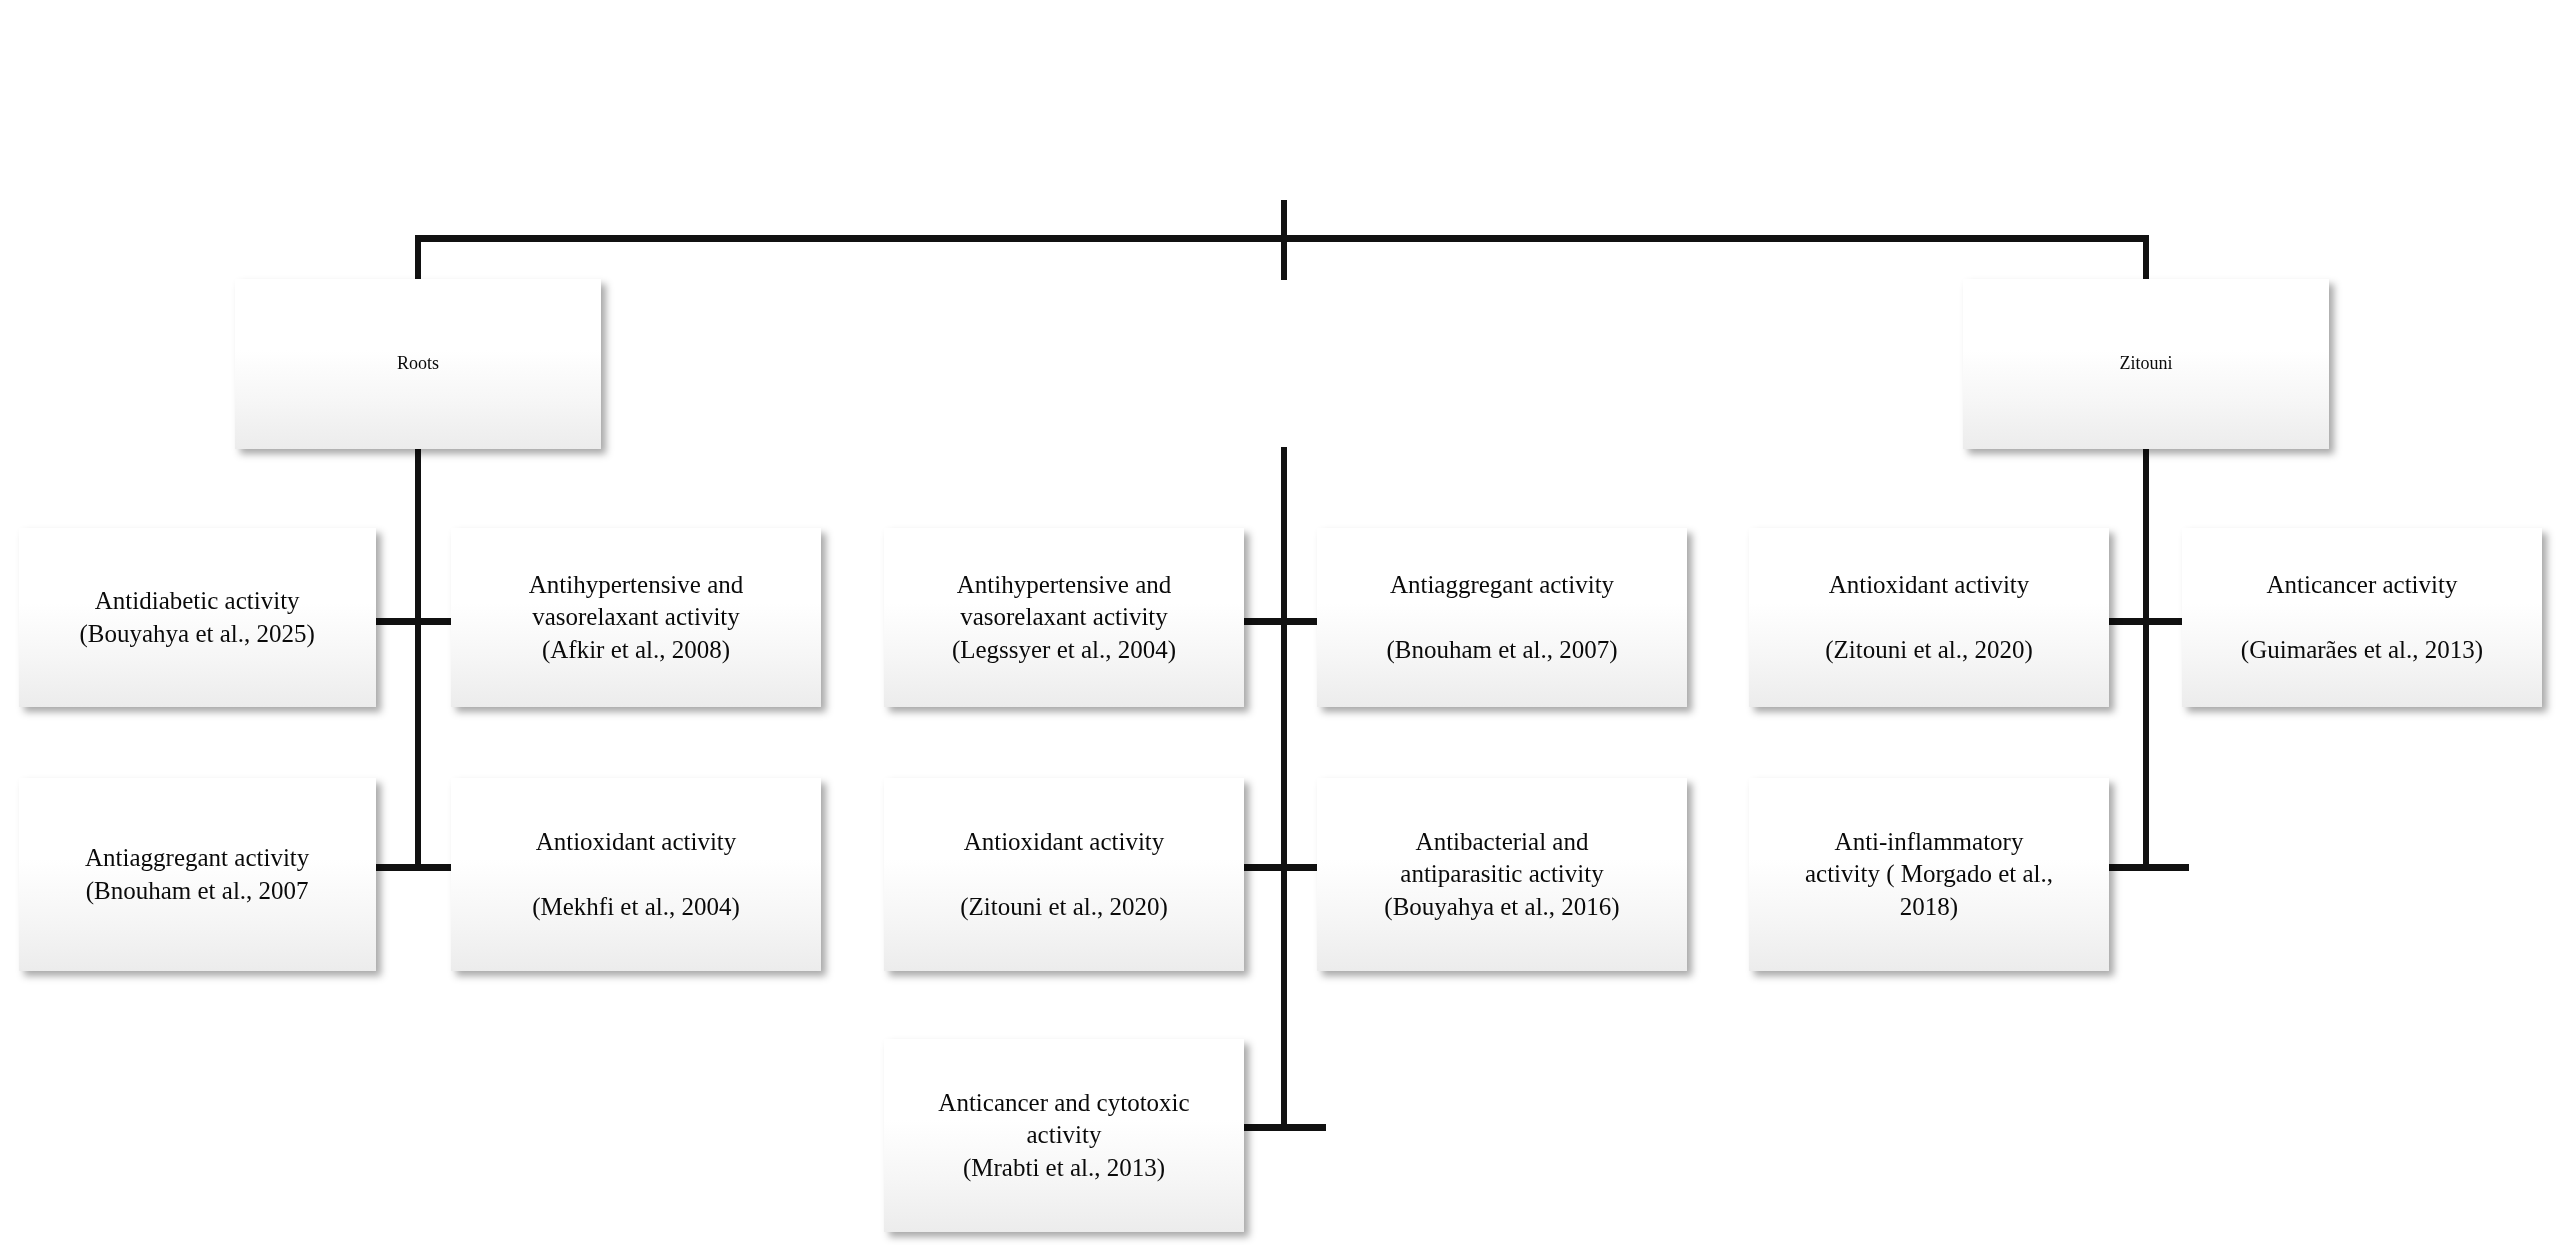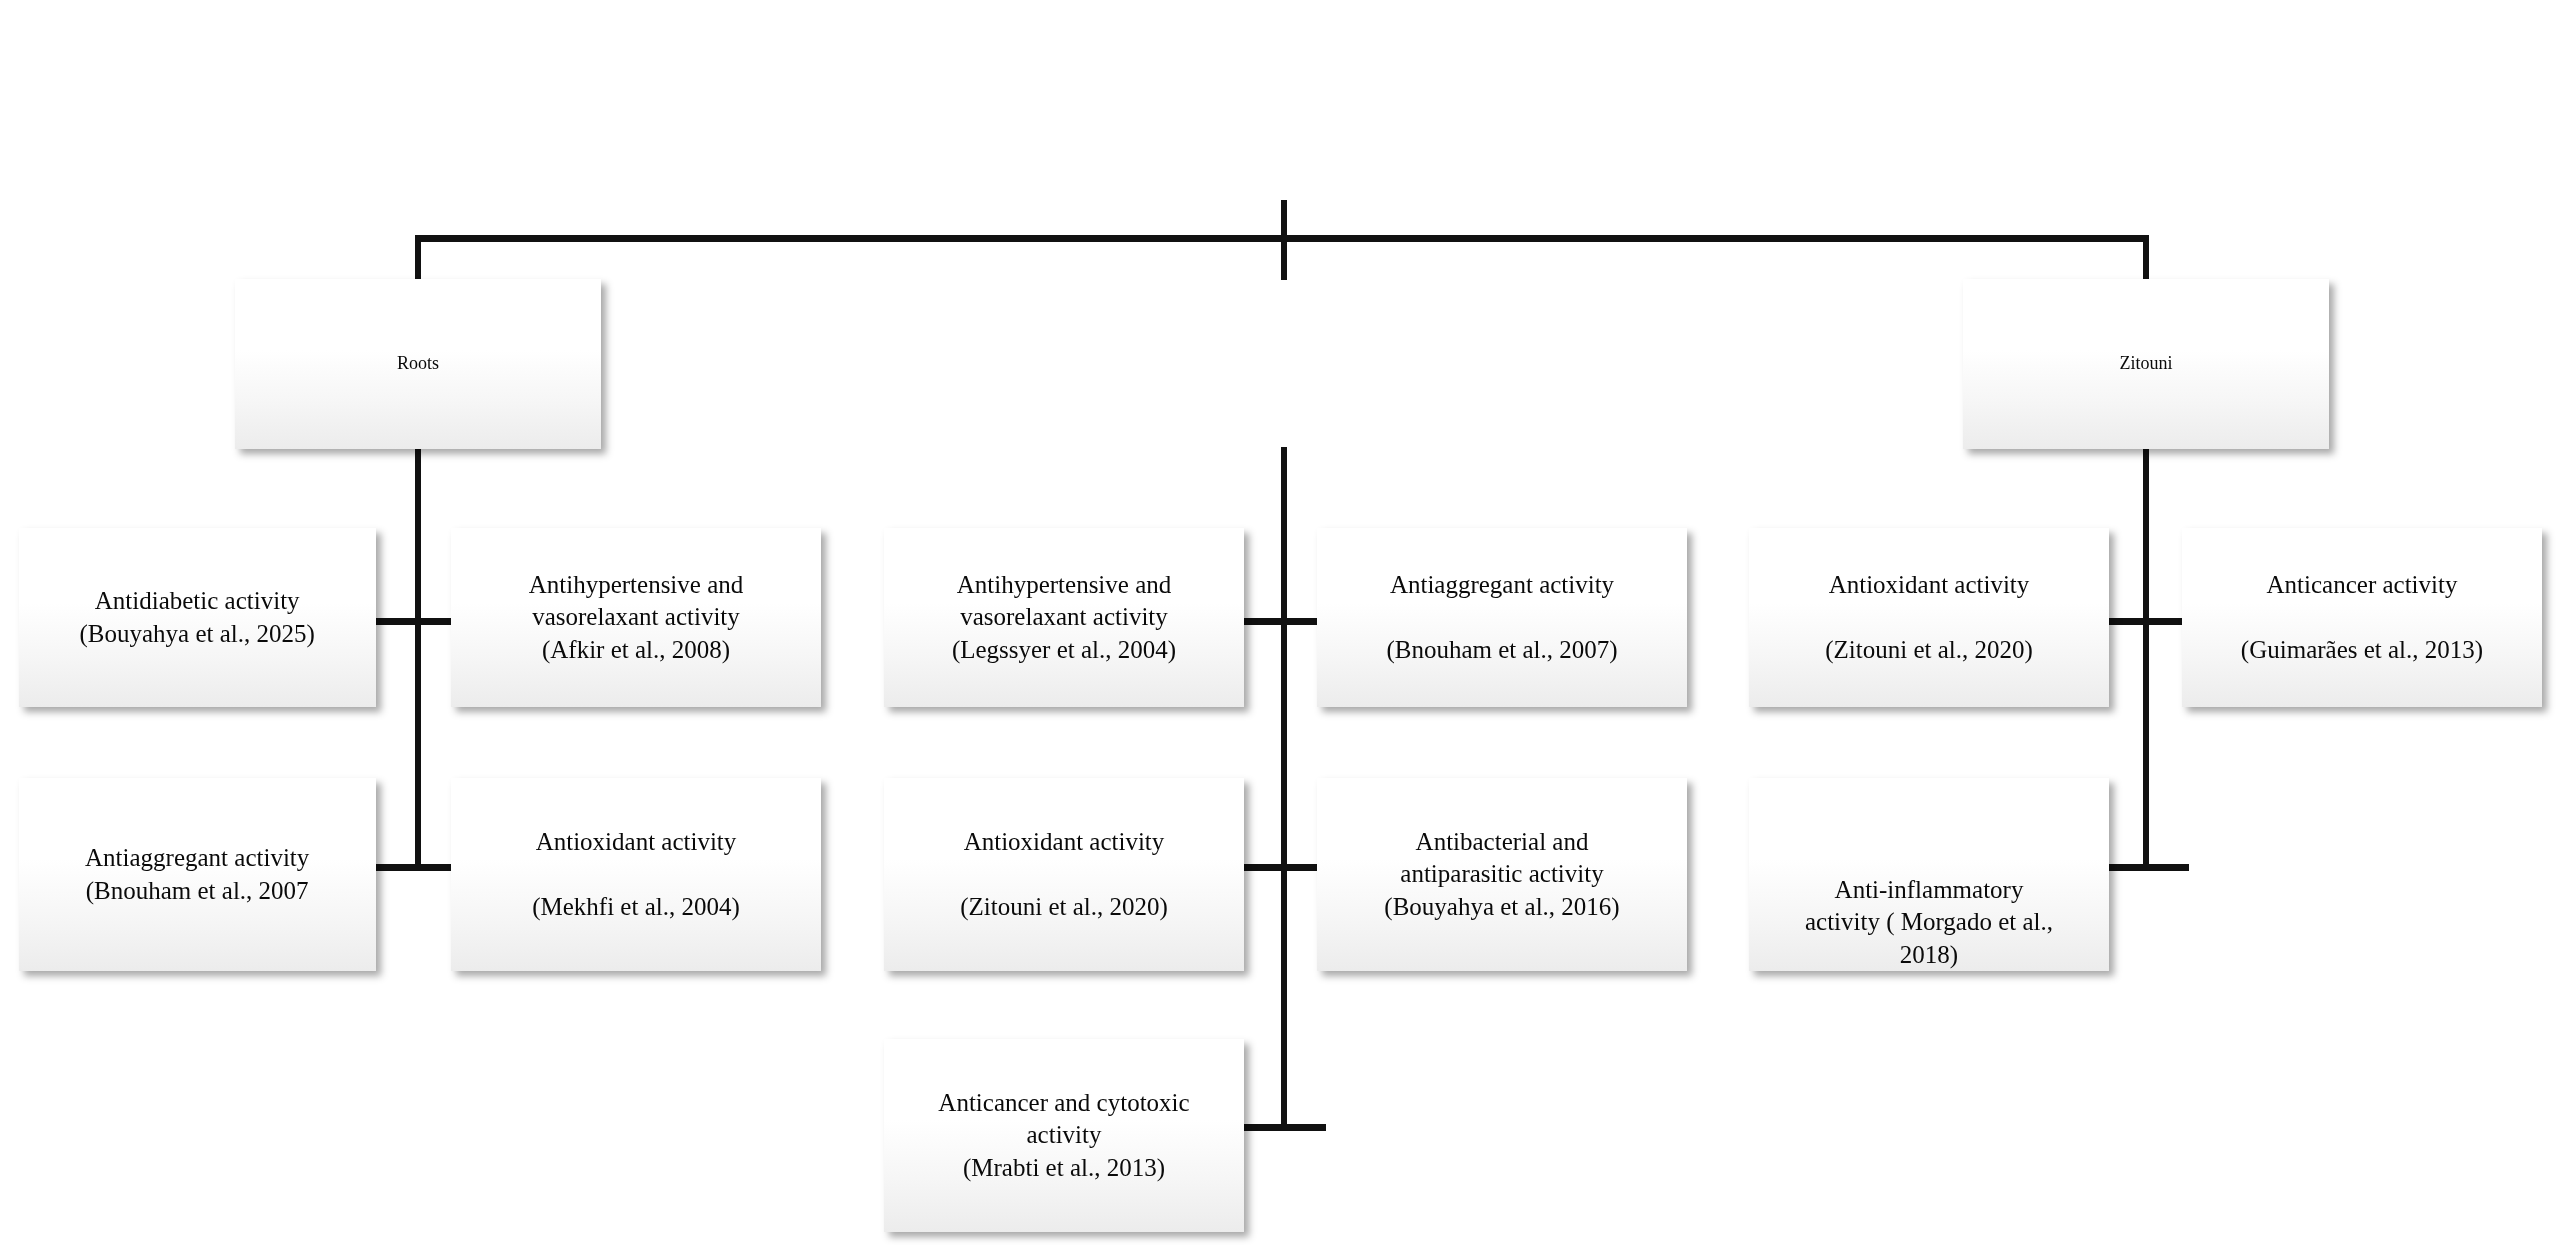--- a/index.html
+++ b/index.html
@@ -136,20 +136,20 @@
 
 (Zitouni et al., 2020)</span>
   </div>
 
   <div class="node leafbox" style="left:2182px;top:528px;width:360px;height:179px;">
     <span class="txt">Anticancer activity
 
 (Guimarães et al., 2013)</span>
   </div>
 
-  <div class="node leafbox" style="left:1749px;top:778px;width:360px;height:193px;align-items:flex-end;">
+  <div class="node leafbox" style="left:1749px;top:778px;width:360px;height:193px;">
     <span class="txt">Anti-inflammatory
 activity ( Morgado et al.,
 2018)</span>
   </div>
 
 </div>
 
 
 </body></html>

